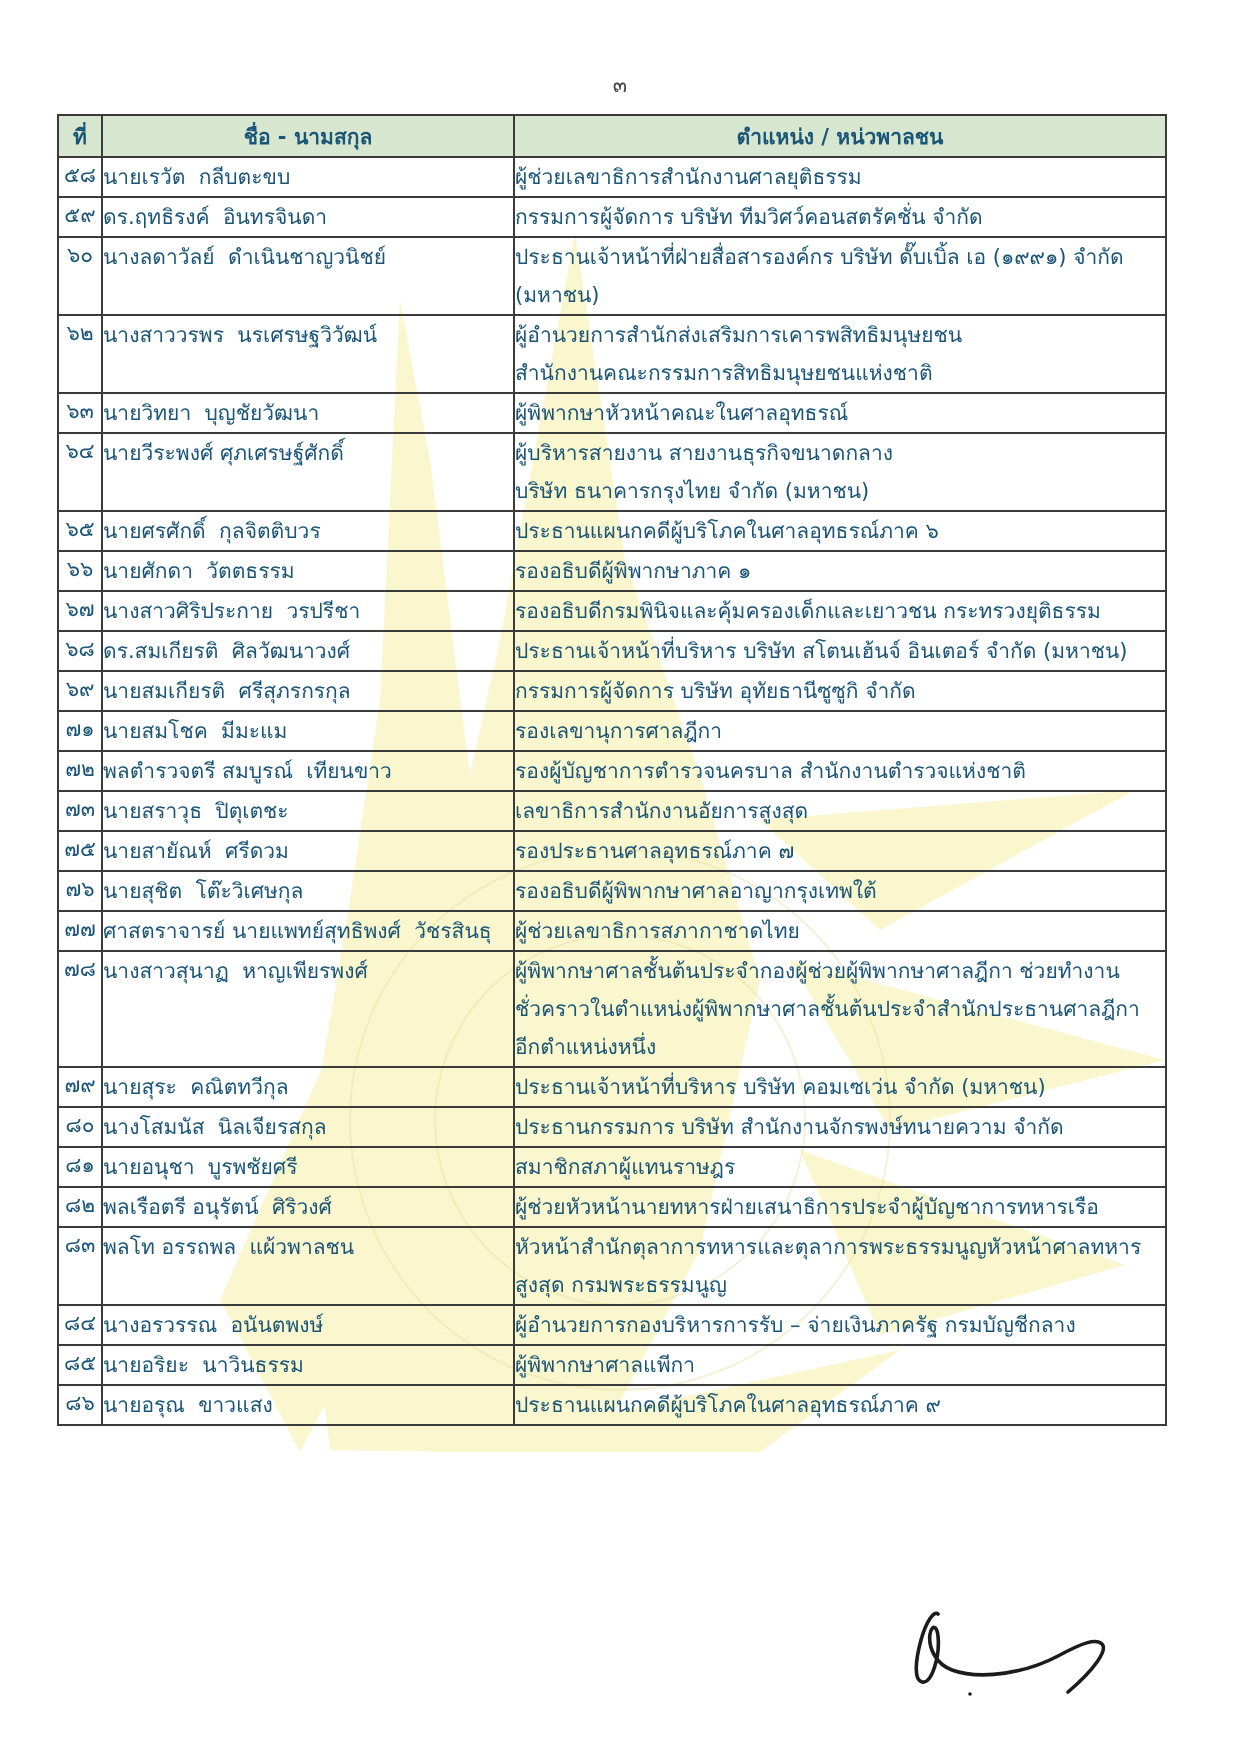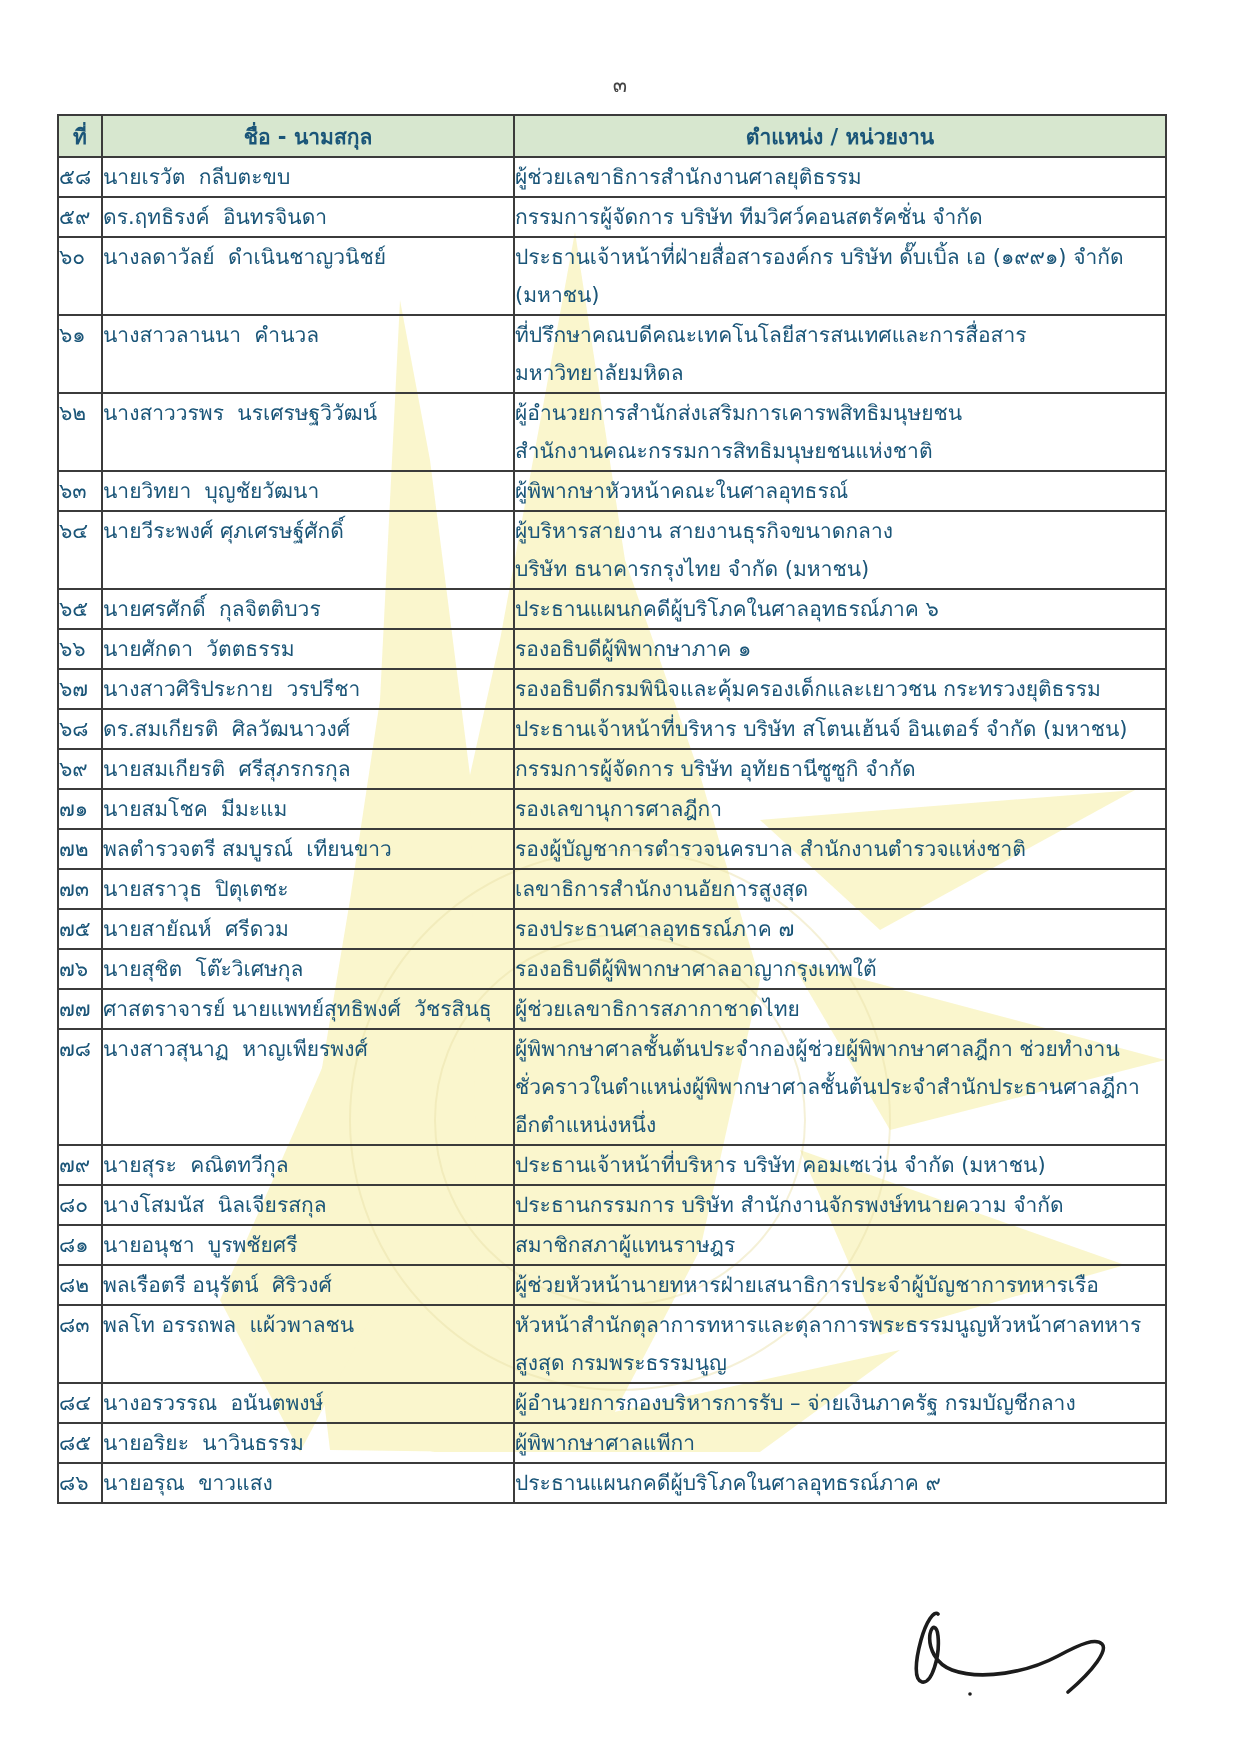--- a/index.html
+++ b/index.html
@@ -22,21 +22,21 @@
   table.officials col.c-no{width:44px;}
   table.officials col.c-name{width:412px;}
   table.officials col.c-pos{width:652px;}
   table.officials th,table.officials td{
     border:2px solid #3b3b3b;vertical-align:top;padding:0;background:transparent;
   }
   table.officials th{
     background:#d7e7cf;height:40px;vertical-align:middle;
     font-weight:bold;text-align:center;font-size:21px;
   }
-  td.no-cell{text-align:left;}
+  td.no-cell{text-align:center;font-family:Liberation Mono, monospace;}
   td.no-cell .line,td.name-cell .line,td.pos-cell .line{
     height:38px;line-height:38px;white-space:pre;overflow:visible;
   }
   td.name-cell{padding-left:15px;}
   td.pos-cell{padding-left:10px;margin-left:36px;}
   .signature{position:absolute;left:890px;top:1592px;z-index:2;}
 </style>
 </head>
 <body style="--text-color: #1a5578;">
 
@@ -62,21 +62,21 @@
 <table class="officials">
   <colgroup>
       <col class="c-no">
       <col class="c-name">
       <col class="c-pos">
     </colgroup>
   <thead>
     <tr>
       <th>ที่</th>
       <th>ชื่อ - นามสกุล</th>
-      <th>ตำแหน่ง / หน่วยงาน</th>
+      <th>ตำแหน่ง / หน่วพาลชน</th>
     </tr>
   </thead>
   <tbody>
       <tr>
         <td class="no-cell">
           <div class="line">๕๘</div>
         </td>
         <td class="name-cell">
           <div class="line">นายเรวัต  กลีบตะขบ</div>
         </td>
@@ -98,32 +98,20 @@
       <tr>
         <td class="no-cell">
           <div class="line">๖๐</div>
         </td>
         <td class="name-cell">
           <div class="line">นางลดาวัลย์  ดำเนินชาญวนิชย์</div>
         </td>
         <td class="pos-cell">
           <div class="line">ประธานเจ้าหน้าที่ฝ่ายสื่อสารองค์กร บริษัท ดั๊บเบิ้ล เอ (๑๙๙๑) จำกัด</div>
           <div class="line">(มหาชน)</div>
-        </td>
-      </tr>
-      <tr>
-        <td class="no-cell">
-          <div class="line">๖๑</div>
-        </td>
-        <td class="name-cell">
-          <div class="line">นางสาวลานนา  คำนวล</div>
-        </td>
-        <td class="pos-cell">
-          <div class="line">ที่ปรึกษาคณบดีคณะเทคโนโลยีสารสนเทศและการสื่อสาร</div>
-          <div class="line">มหาวิทยาลัยมหิดล</div>
         </td>
       </tr>
       <tr>
         <td class="no-cell">
           <div class="line">๖๒</div>
         </td>
         <td class="name-cell">
           <div class="line">นางสาววรพร  นรเศรษฐวิวัฒน์</div>
         </td>
         <td class="pos-cell">

